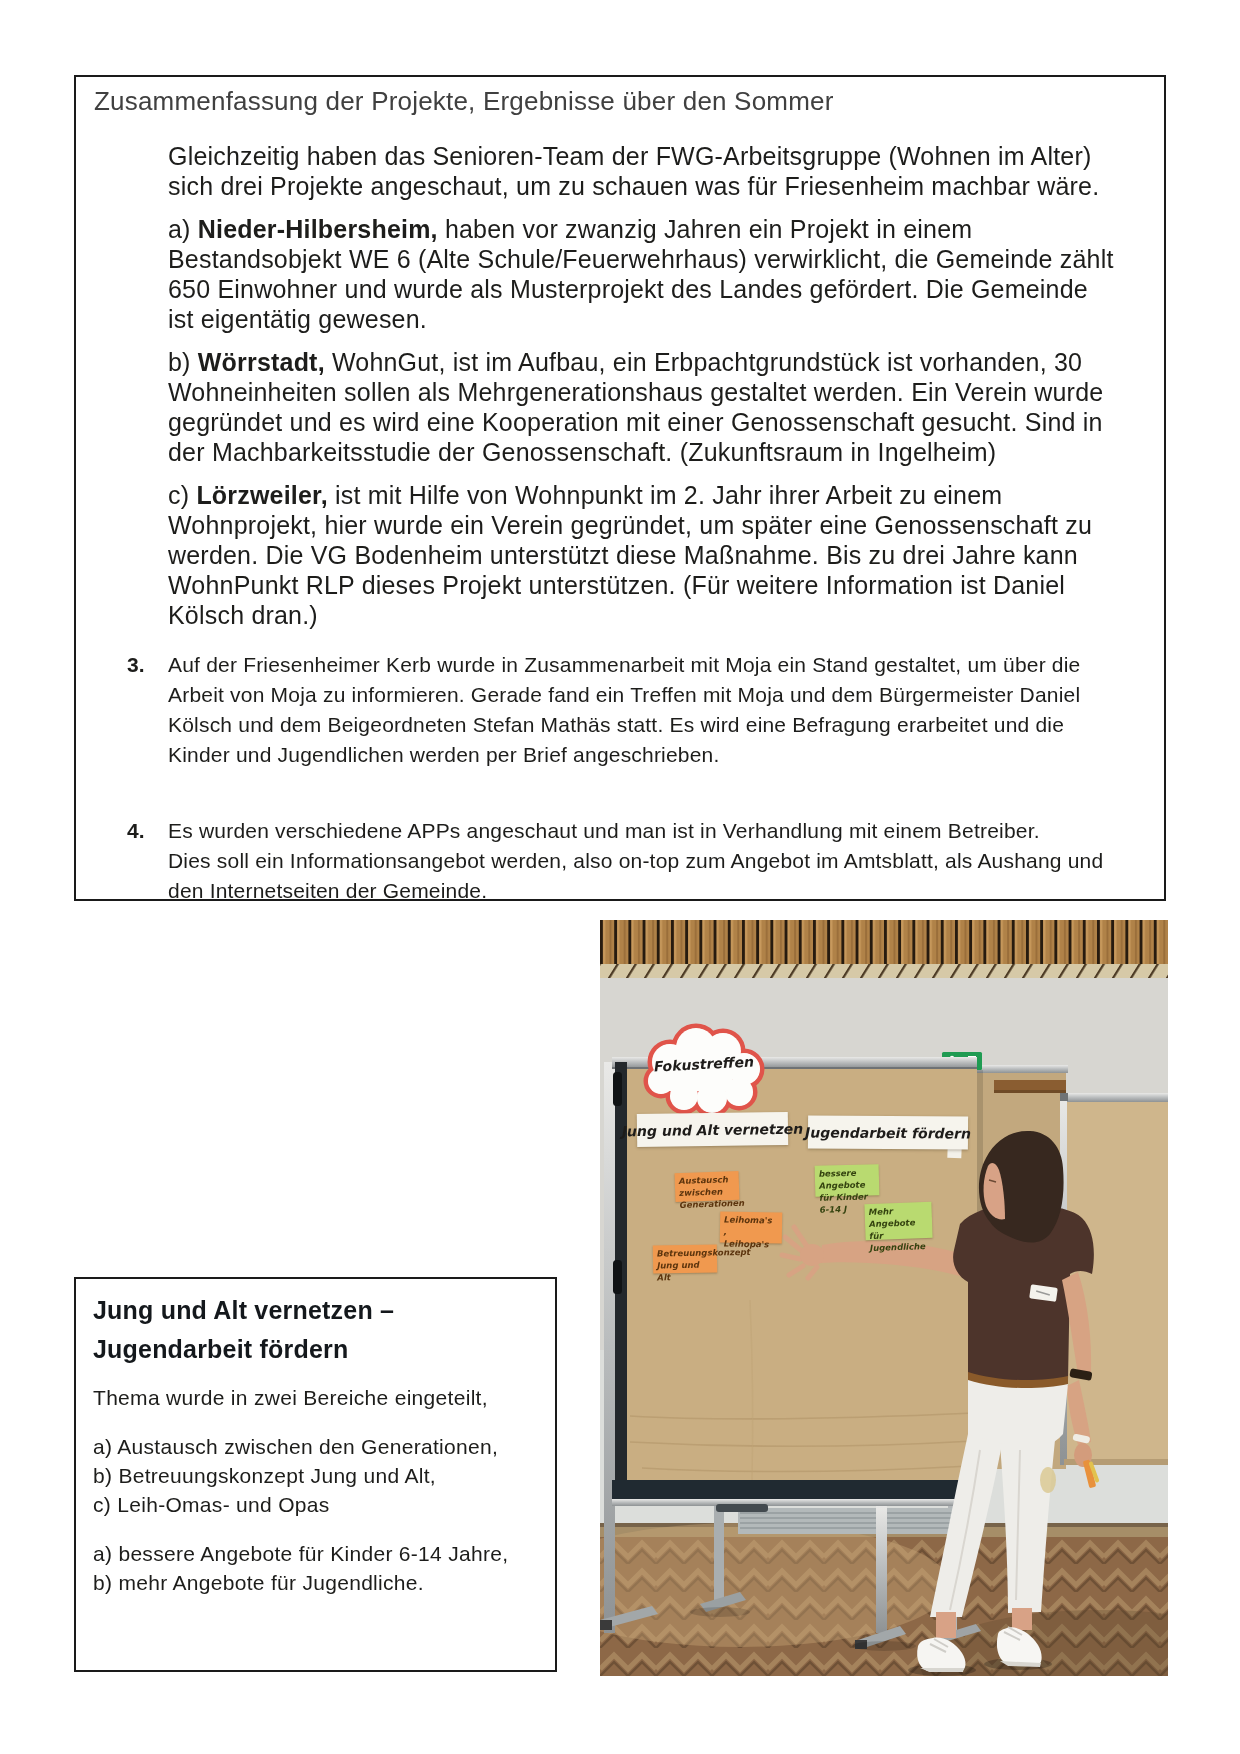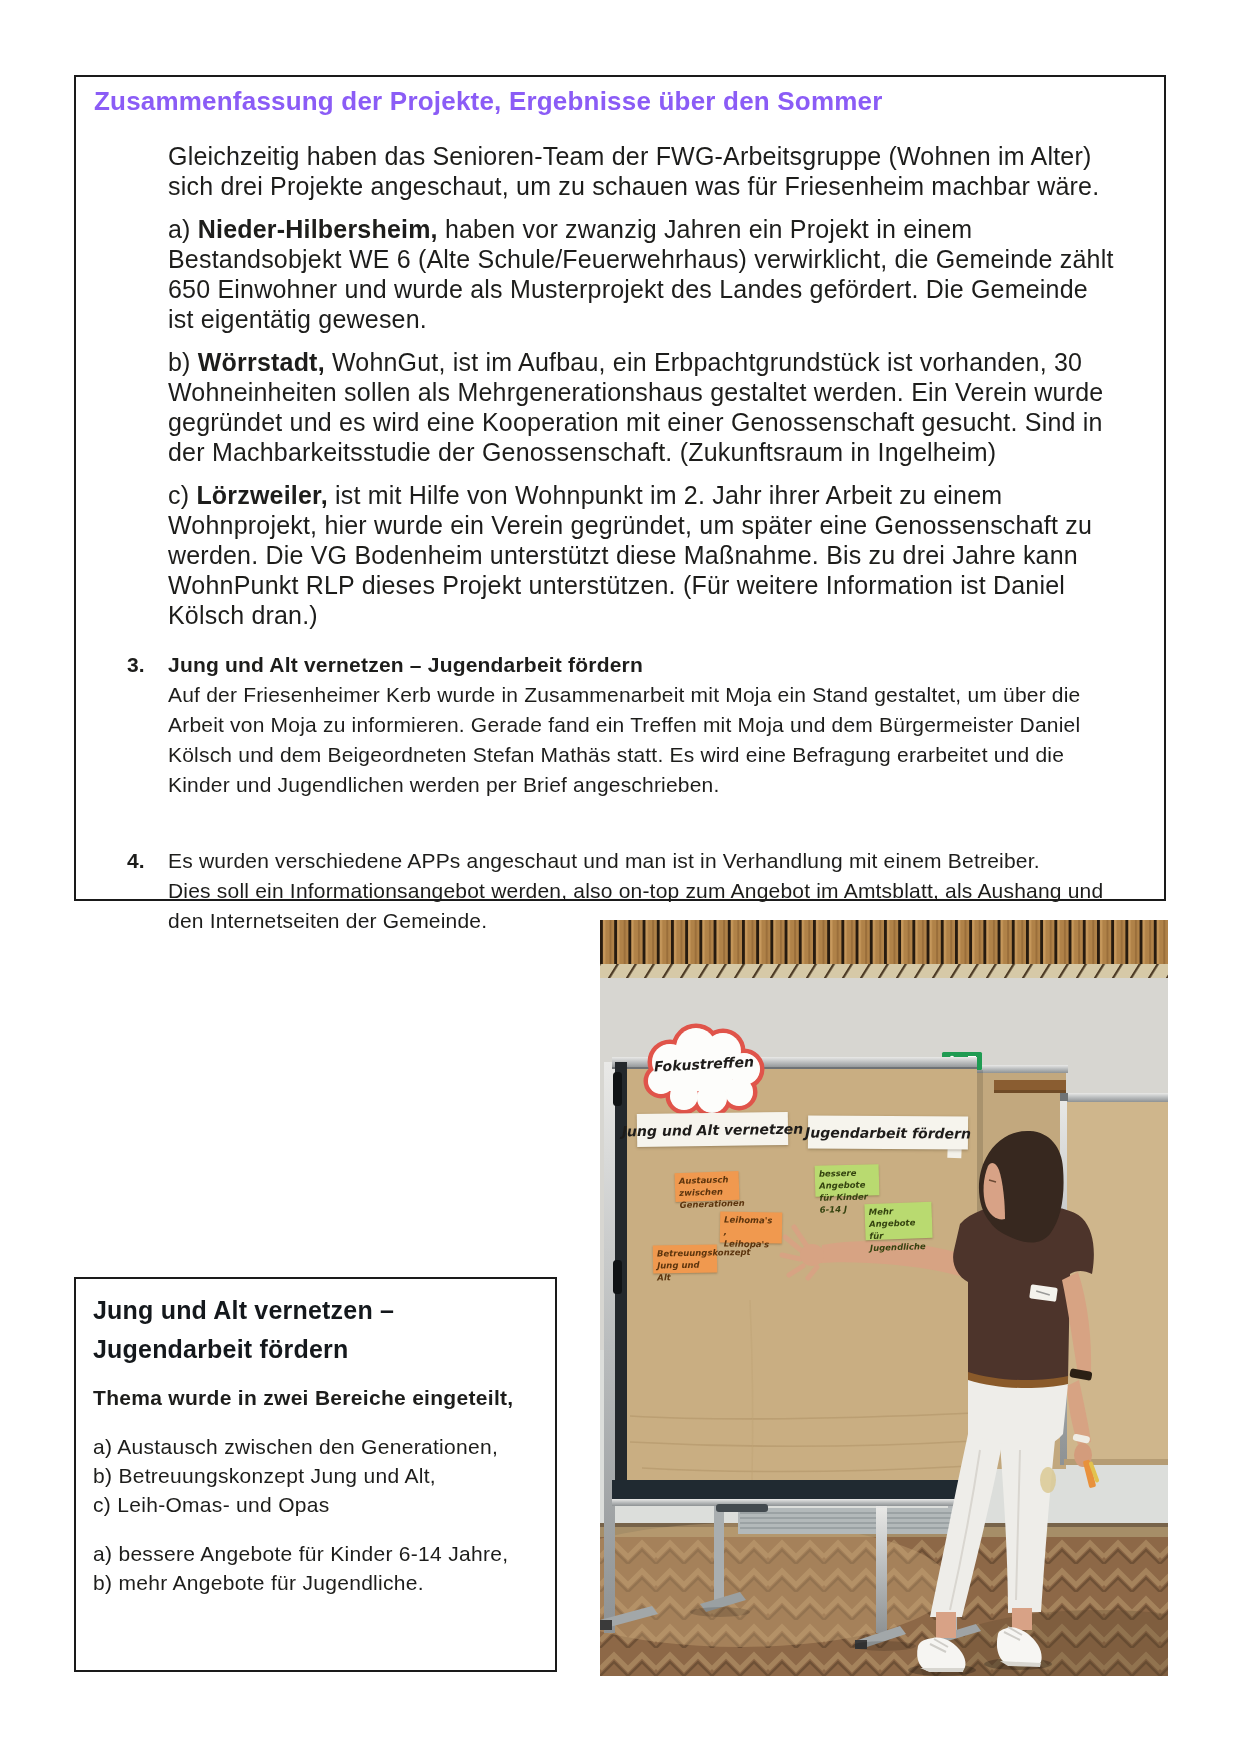--- a/index.html
+++ b/index.html
@@ -2,37 +2,37 @@
 <html><head>
 <meta charset="utf-8">
 <style>
   html,body{margin:0;padding:0;background:#ffffff;}
   .page{position:relative;width:1240px;height:1754px;background:#ffffff;
         font-family:"Liberation Sans",sans-serif;color:#1d1d1b;overflow:hidden;}
 
   
   .top-box{position:absolute;left:74px;top:75px;width:1092px;height:826px;
            border:2px solid #1a1a1a;box-sizing:border-box;background:#fff;}
-  .top-box h1{font-size:26px;font-weight:bold;letter-spacing:0.2px;
-              margin:9px 40px 24px 18px;color:#8b5cf6;}
+  .top-box h1{font-size:26px;font-weight:normal;letter-spacing:0.2px;
+              margin:9px 40px 24px 18px;color:#404040;}
   .para{font-size:25px;line-height:30px;letter-spacing:0.2px;
         margin:0 50px 13px 92px;}
   .item{display:flex;margin:20px 50px 13px 51px;font-size:21px;line-height:30px;}
   .item .num{width:41px;font-weight:bold;flex:none;}
   .item .content{flex:1;letter-spacing:0.2px;}
   .item .title{font-weight:bold;display:block;}
   .item .body p{margin:0;}
   .item.gap-large{margin-top:46px;}
 
   
   .bottom-box{position:absolute;left:74px;top:1277px;width:483px;height:395px;
               border:2px solid #1a1a1a;box-sizing:border-box;background:#fff;
               padding:12px 0 0 17px;}
   .bb-title{font-size:25px;font-weight:bold;line-height:39px;letter-spacing:0.2px;color:#14181c;}
-  .bb-intro{margin-top:14px;font-size:21px;line-height:29px;letter-spacing:0.3px;font-weight:bold;}
+  .bb-intro{margin-top:14px;font-size:21px;line-height:29px;letter-spacing:0.3px;}
   .bb-group{margin-top:20px;font-size:21px;line-height:29px;letter-spacing:0.3px;}
   .bb-group .lead b{letter-spacing:0.3px;}
   .bb-group p{margin:0;}
 
   
   .photo{position:absolute;left:600px;top:920px;width:568px;height:756px;
          overflow:hidden;background:#d6d5d0;}
   .photo svg{position:absolute;left:0;top:0;}
   .hand{font-family:"DejaVu Sans",sans-serif;font-style:italic;color:#1e1c1a;}
   .cloud-label{position:absolute;left:50px;top:136px;width:108px;text-align:center;
@@ -65,21 +65,20 @@
 
     <p class="para"><span>a) </span><b>Nieder-Hilbersheim,</b><span> haben vor zwanzig Jahren ein Projekt in einem Bestandsobjekt WE 6 (Alte Schule/Feuerwehrhaus) verwirklicht, die Gemeinde zählt 650 Einwohner und wurde als Musterprojekt des Landes gefördert. Die Gemeinde ist eigentätig gewesen.</span></p>
 
     <p class="para"><span>b) </span><b>Wörrstadt,</b><span> WohnGut, ist im Aufbau, ein Erbpachtgrundstück ist vorhanden, 30 Wohneinheiten sollen als Mehrgenerationshaus gestaltet werden. Ein Verein wurde gegründet und es wird eine Kooperation mit einer Genossenschaft gesucht. Sind in der Machbarkeitsstudie der Genossenschaft. (Zukunftsraum in Ingelheim)</span></p>
 
     <p class="para"><span>c) </span><b>Lörzweiler,</b><span> ist mit Hilfe von Wohnpunkt im 2. Jahr ihrer Arbeit zu einem Wohnprojekt, hier wurde ein Verein gegründet, um später eine Genossenschaft zu werden. Die VG Bodenheim unterstützt diese Maßnahme. Bis zu drei Jahre kann WohnPunkt RLP dieses Projekt unterstützen. (Für weitere Information ist Daniel Kölsch dran.)</span></p>
 
     <div class="item">
       <span class="num">3.</span>
       <div class="content">
-        <span class="title">Jung und Alt vernetzen – Jugendarbeit fördern</span>
         <div class="body">
           <p>Auf der Friesenheimer Kerb wurde in Zusammenarbeit mit Moja ein Stand gestaltet, um über die Arbeit von Moja zu informieren. Gerade fand ein Treffen mit Moja und dem Bürgermeister Daniel Kölsch und dem Beigeordneten Stefan Mathäs statt. Es wird eine Befragung erarbeitet und die Kinder und Jugendlichen werden per Brief angeschrieben.</p>
         </div>
       </div>
     </div>
 
     <div class="item gap-large">
       <span class="num">4.</span>
       <div class="content">
         <div class="body">

